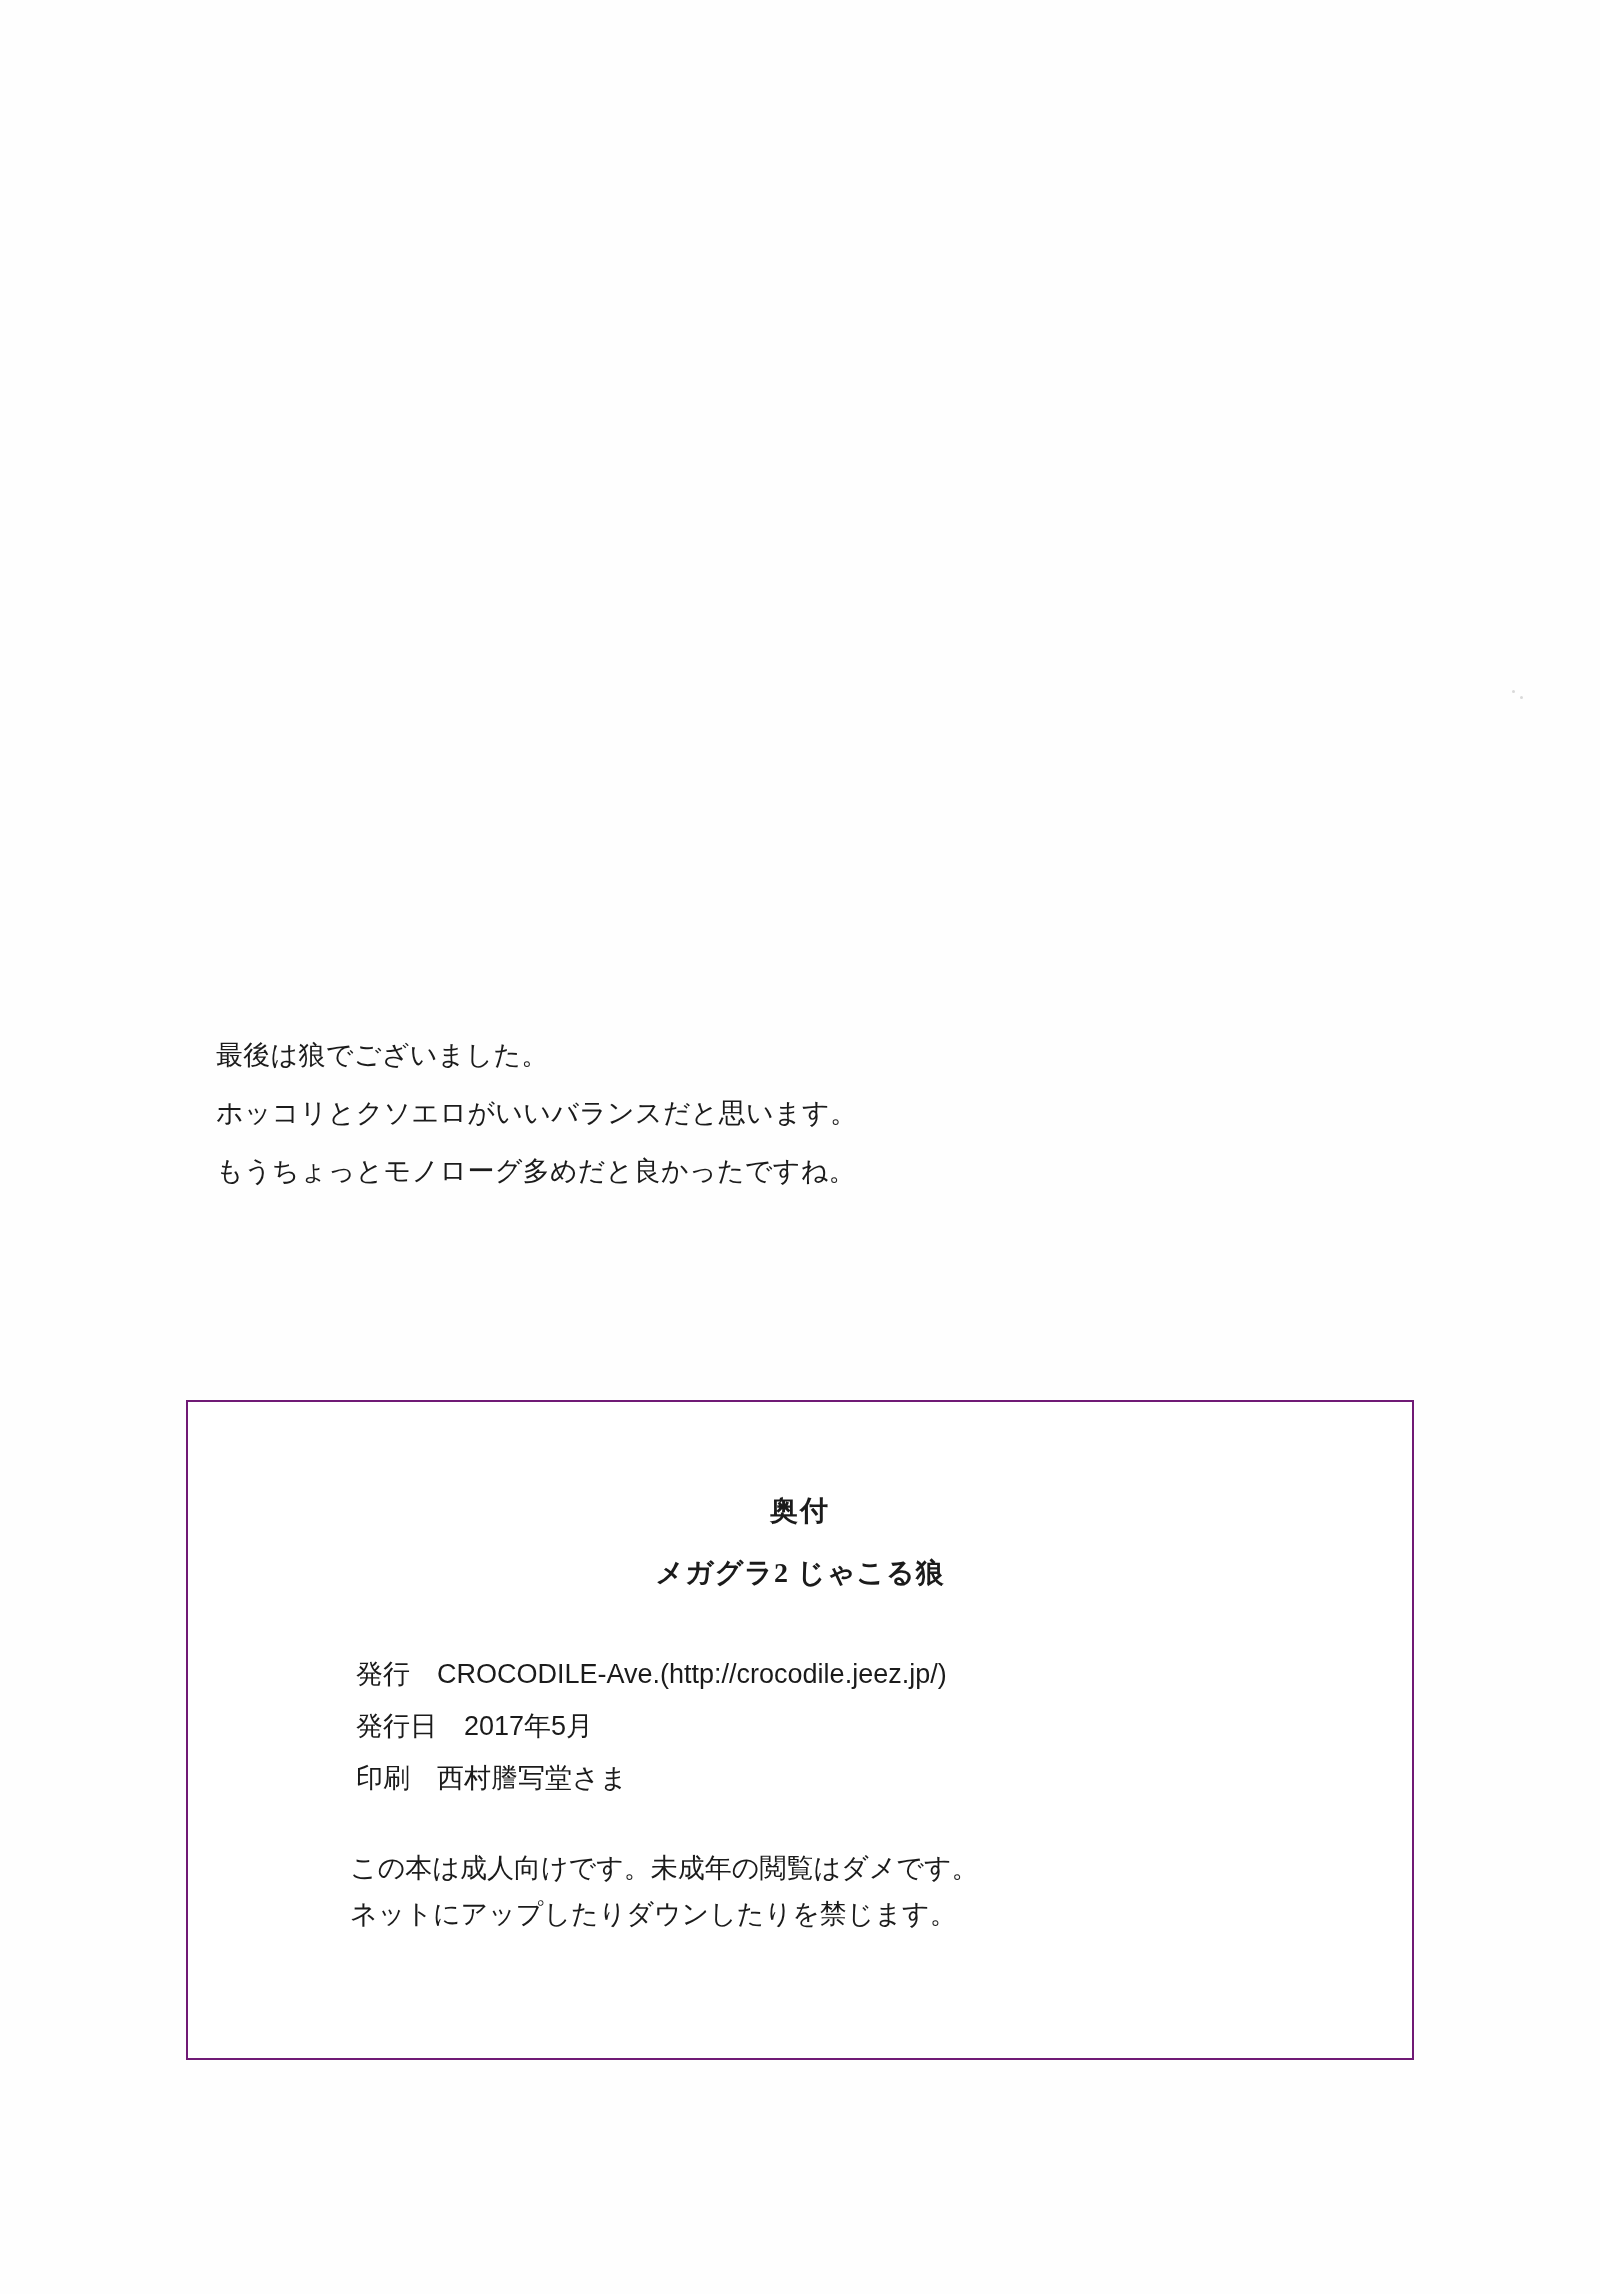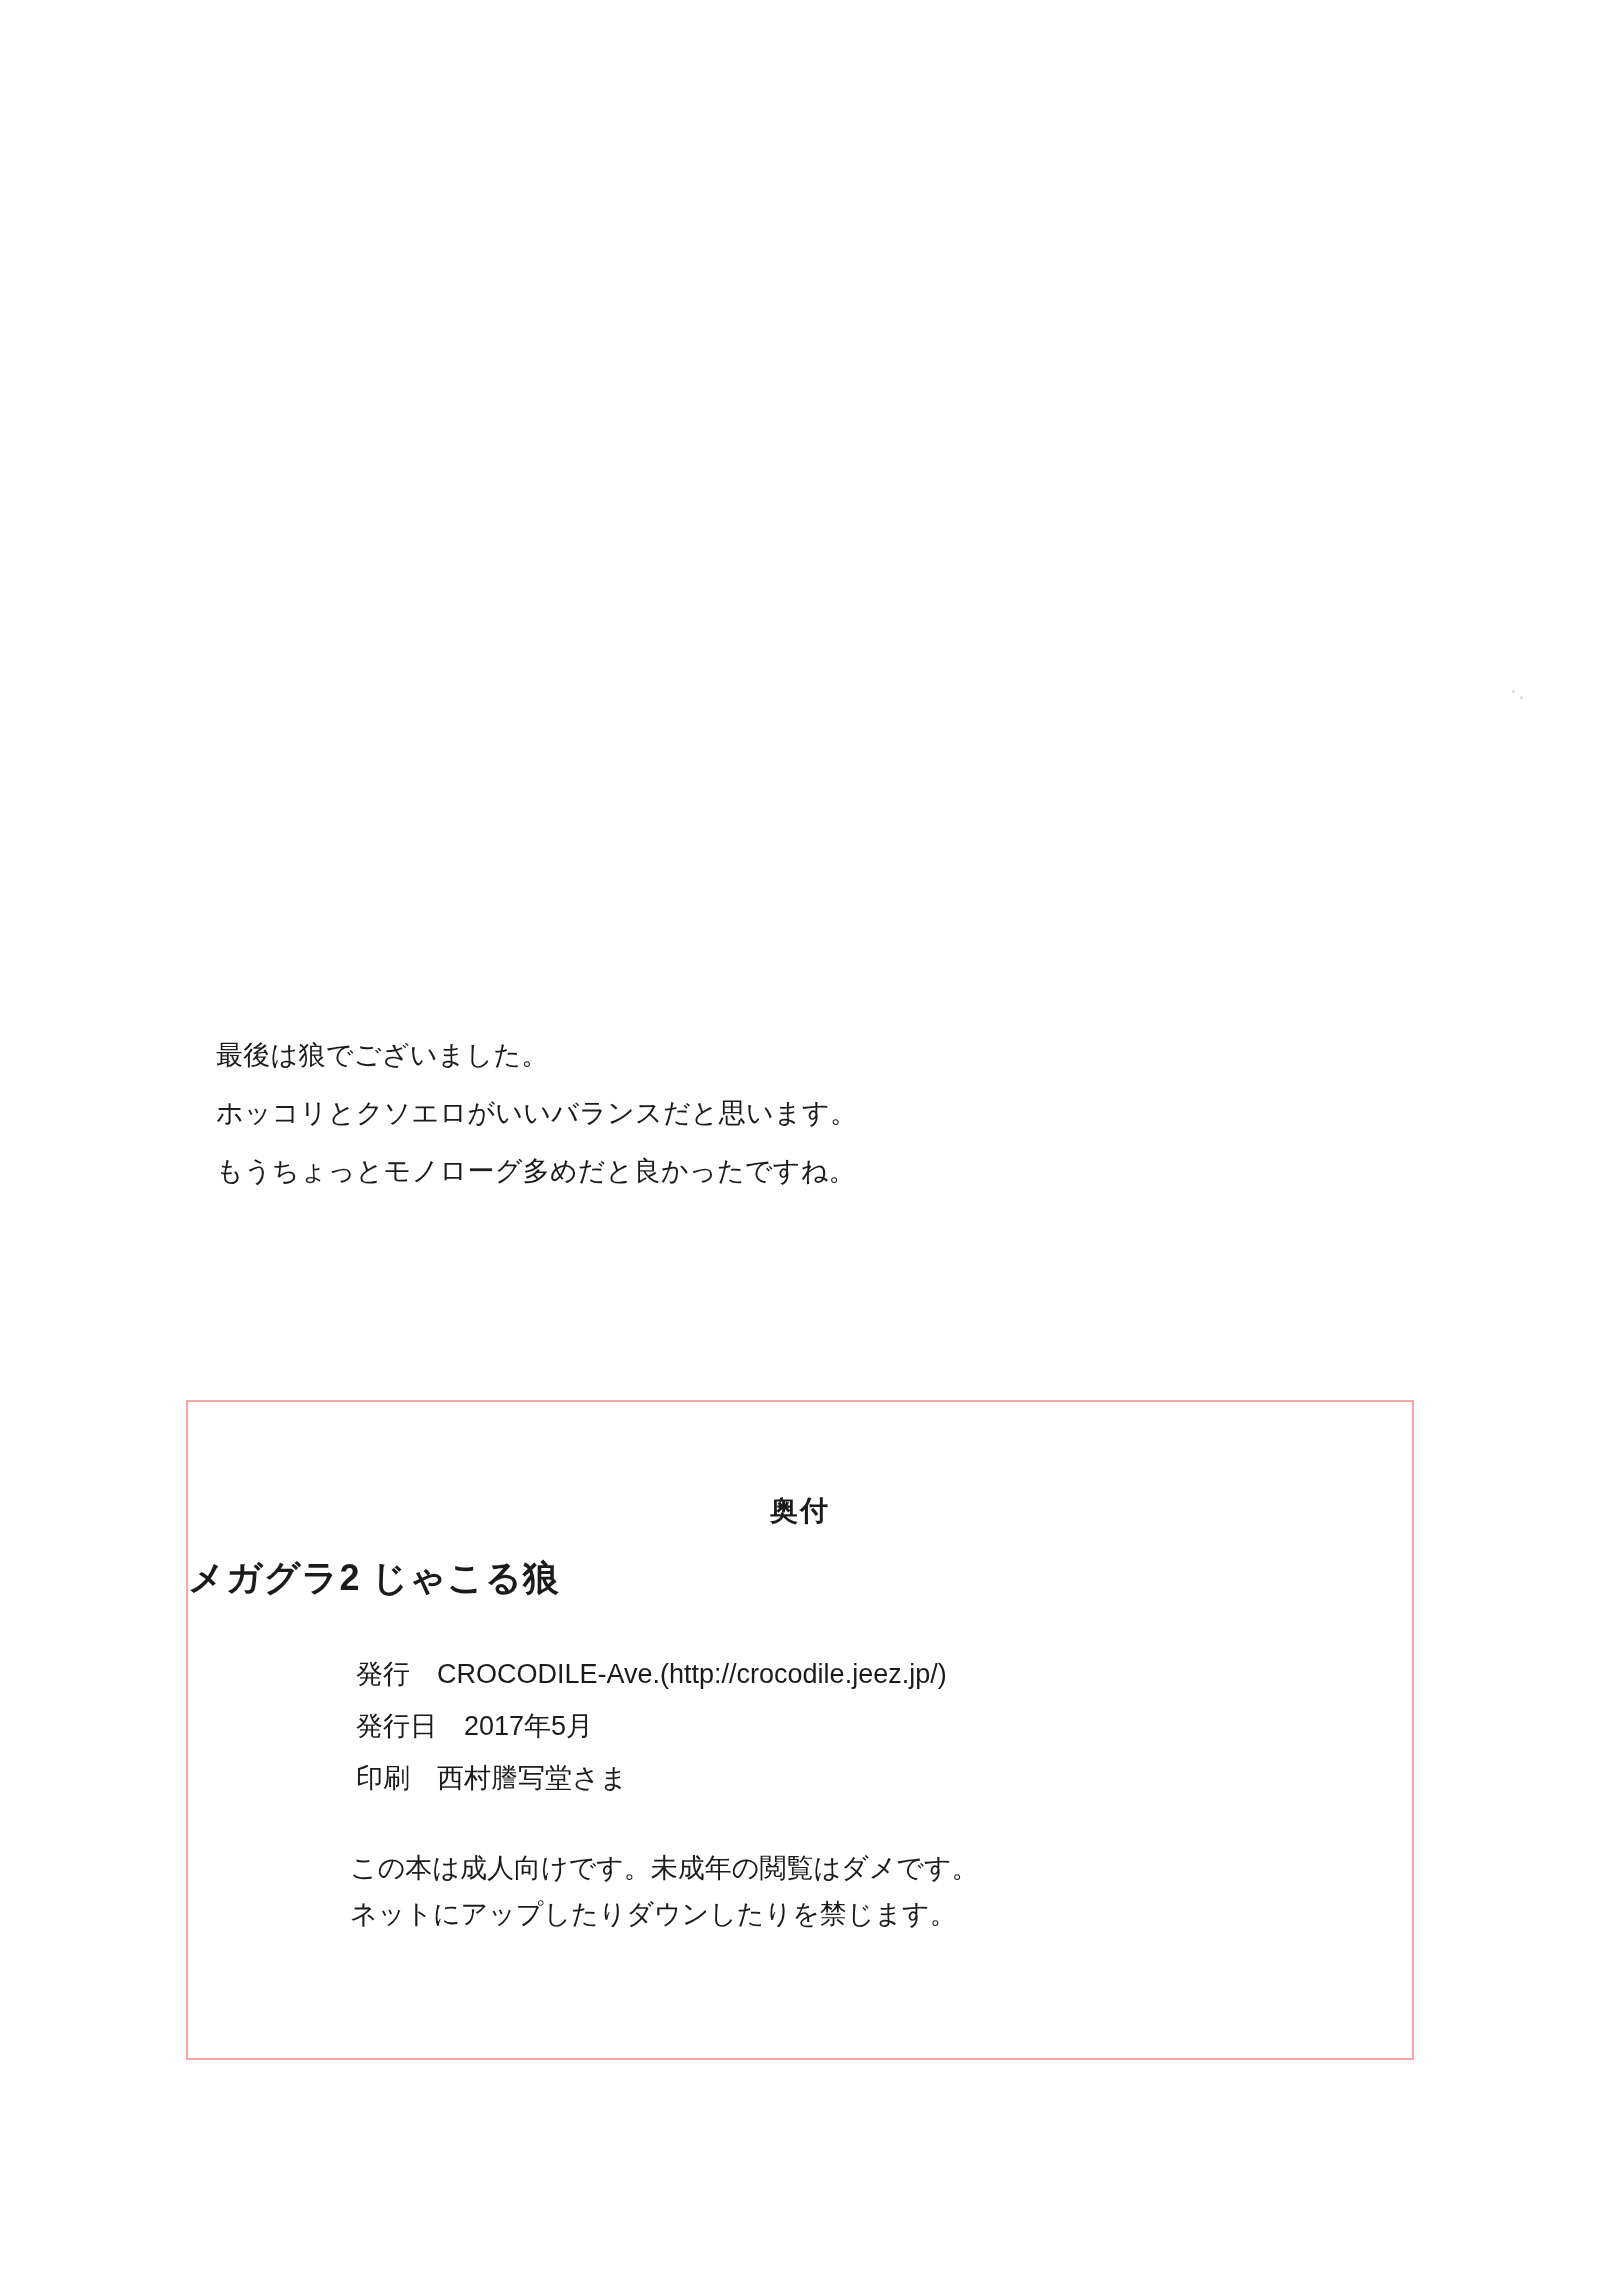--- a/index.html
+++ b/index.html
@@ -37,21 +37,21 @@
   .afterword .gap {
     height: 42px;
   }
   
   .colophon {
     position: absolute;
     left: 186px;
     top: 1400px;
     width: 1228px;
     height: 660px;
-    border: 2px solid #fca5a5;
+    border: 2px solid #701a75;
     box-sizing: border-box;
     background: #fff;
   }
   .colophon-inner {
     position: relative;
     width: 100%;
     height: 100%;
   }
   .col-title {
     position: absolute;
@@ -61,24 +61,25 @@
     text-align: center;
     font-size: 28px;
     font-weight: bold;
     letter-spacing: 2px;
   }
   .col-subtitle {
     position: absolute;
     top: 152px;
     left: 0;
     width: 100%;
-    text-align: left;
-    font-size: 36px;
+    text-align: center;
+    font-size: 28px;
     font-weight: bold;
     letter-spacing: 1px;
+    font-family: Liberation Serif, serif;
   }
   .col-lines {
     position: absolute;
     top: 240px;
     left: 156px;
     width: 960px;
   }
   .col-lines p {
     margin: 12px;
     font-size: 27px;

